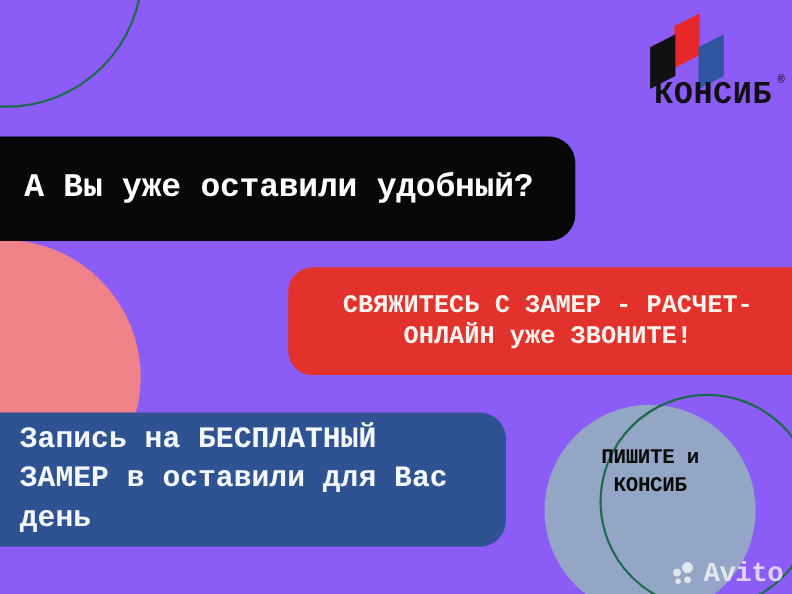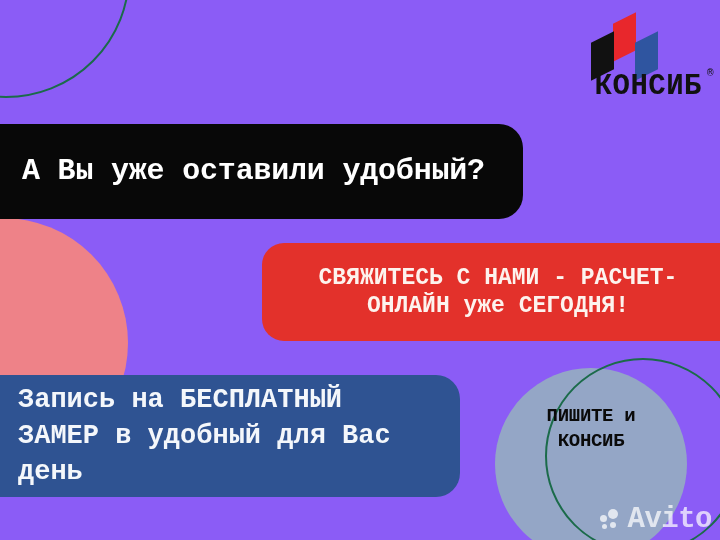--- a/index.html
+++ b/index.html
@@ -204,21 +204,21 @@
     display: block;
     background: #ffffff;
     border-radius: 50%;
   }
   .wm-dots i:nth-child(1) { width: 10px; height: 10px; left: 8px;  top: 0px; }
   .wm-dots i:nth-child(2) { width: 7px;  height: 7px;  left: 0px;  top: 6px; }
   .wm-dots i:nth-child(3) { width: 6px;  height: 6px;  left: 10px; top: 13px; }
   .wm-dots i:nth-child(4) { width: 5px;  height: 5px;  left: 2px;  top: 15px; }
   .wm-text {
     color: #ffffff;
-    font-size: 29px;
+    font-size: 25px;
     font-weight: bold;
     letter-spacing: -0.5px;
     line-height: 1;
   }
 </style>
 </head>
 <body>
 
 <div id="banner">
 
@@ -238,29 +238,29 @@
       <span class="logo-reg">®</span>
     </div>
   </div>
 
   <div class="block block-headline">
     <div class="txt">А Вы уже оставили удобный?</div>
   </div>
 
   <div class="block block-red">
     <div class="txt">
-      <div>СВЯЖИТЕСЬ С НАМИ - РАСЧЕТ-</div>
-      <div>ОНЛАЙН уже СЕГОДНЯ!</div>
+      <div>СВЯЖИТЕСЬ С ЗАМЕР - РАСЧЕТ-</div>
+      <div>ОНЛАЙН уже ЗВОНИТЕ!</div>
     </div>
   </div>
 
   <div class="block block-blue">
     <div class="txt">
       <div>Запись на БЕСПЛАТНЫЙ</div>
-      <div>ЗАМЕР в удобный для Вас день</div>
+      <div>ЗАМЕР в оставили для Вас день</div>
     </div>
   </div>
 
   <div class="circle-caption">
     <div>ПИШИТЕ и</div>
     <div>КОНСИБ</div>
   </div>
 
   <div class="watermark">
     <span class="wm-dots">

